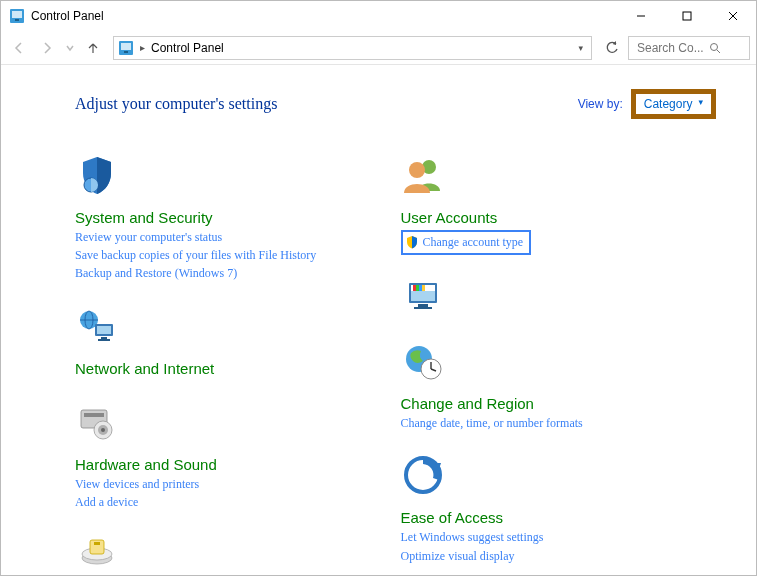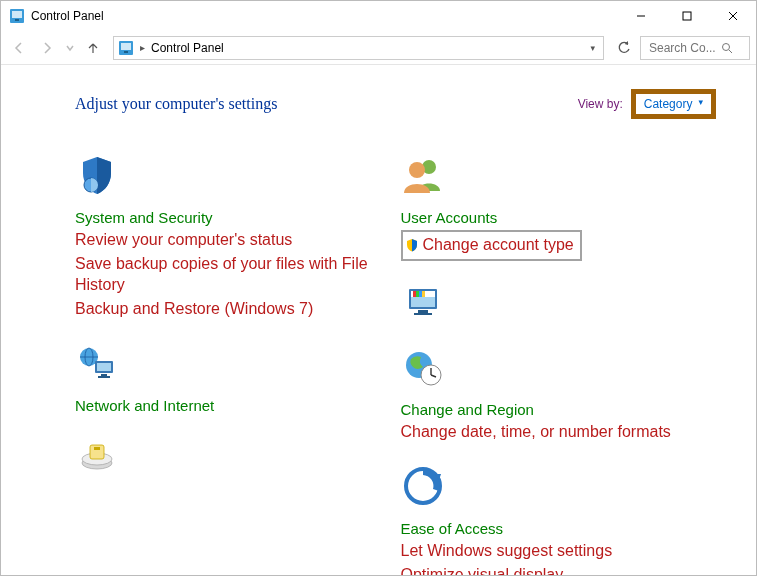--- a/index.html
+++ b/index.html
@@ -63,21 +63,21 @@
   .breadcrumb .chev { color: #555; font-size: 10px; }
   .breadcrumb .bc-text { font-size: 12px; }
   .breadcrumb .bc-spacer { flex:1; }
   .breadcrumb .dd { color:#555; font-size:9px; padding-right:4px;}
   .refresh-btn {
     width: 24px; height: 24px;
     display:flex; align-items:center; justify-content:center;
     border:1px solid transparent;
   }
   .searchbox {
-    width: 110px;
+    width: 122px;
     height: 24px;
     border: 1px solid #ccc;
     display: flex;
     align-items: center;
     padding: 0 6px;
     color: #777;
     gap:4px;
   }
   .searchbox input {
     border: none; outline: none; width: 70px; font-size: 12px; color:#555;
@@ -97,21 +97,21 @@
     font-size: 16px;
     font-weight: 400;
     color: #003399;
     margin: 0;
     font-family: Liberation Serif, serif;
   }
   .viewby {
     display:flex; align-items:center; gap:8px;
     font-size:12px;
   }
-  .viewby .lbl { color:#701a75; }
+  .viewby .lbl { color:#1d4ed8; }
   .viewby .dd {
     border:5px solid #a16207; padding:3px 8px;
     color:#0066cc; display:flex; align-items:flex-start; gap:6px;
   }
   .viewby .dd .caret { font-size:9px; }
   .columns {
     display:flex;
     gap: 10px;
   }
   .col { flex: 1; }
@@ -127,29 +127,30 @@
   }
   .cat-body { flex:1; }
   .cat-title {
     color: #008000;
     font-size: 15px;
     margin: 0 0 2px 0;
     cursor: pointer;
     line-height: 1.2;
   }
   .cat-link {
-    color: #b91c1c;
-    font-size: 16px;
+    color: #3b82f6;
+    font-size: 12px;
     margin: 0 0 2px 0;
     cursor: pointer;
     line-height: 1.35;
     display:block;
+    font-family:Liberation Serif, serif;
   }
   .hl-box {
-    border: 2px solid #a3a3a3;
+    border: 2px solid #3b82f6;
     padding: 2px 6px 3px 2px;
     display:inline-flex;
     align-items:center;
     gap:4px;
     margin-top:1px;
   }
   .shield { width:14px; height:14px; flex:0 0 14px; }
 </style>
 </head>
 <body>
@@ -274,20 +275,36 @@
               <rect x="22" y="22" width="14" height="8" fill="#a8d4f0"></rect>
               <rect x="26" y="33" width="6" height="2" fill="#255a88"></rect>
               <rect x="23" y="35" width="12" height="2" fill="#255a88"></rect>
             </svg>
         </span>
         <div class="cat-body">
           <div class="cat-title">Network and Internet</div>
         </div>
       </div>
 
+      <div class="category">
+        <span class="cat-icon">
+          <svg viewBox="0 0 44 44">
+              <rect x="6" y="10" width="26" height="18" rx="2" fill="#d0d0d0" stroke="#888" stroke-width="0.8"></rect>
+              <rect x="9" y="13" width="20" height="4" fill="#888"></rect>
+              <circle cx="28" cy="30" r="9" fill="#e8e8e8" stroke="#999" stroke-width="0.8"></circle>
+              <circle cx="28" cy="30" r="5" fill="#b0b0b0"></circle>
+              <circle cx="28" cy="30" r="2" fill="#666"></circle>
+            </svg>
+        </span>
+        <div class="cat-body">
+          <div class="cat-title">Hardware and Sound</div>
+          <span class="cat-link">View devices and printers</span>
+          <span class="cat-link">Add a device</span>
+        </div>
+      </div>
 
       <div class="category">
         <span class="cat-icon">
           <svg viewBox="0 0 44 44">
               <ellipse cx="22" cy="26" rx="15" ry="6" fill="#d8d8d8" stroke="#aaa" stroke-width="0.8"></ellipse>
               <ellipse cx="22" cy="22" rx="15" ry="6" fill="#eee" stroke="#aaa" stroke-width="0.8"></ellipse>
               <rect x="15" y="8" width="14" height="14" rx="2" fill="#f7e28c" stroke="#c9a800" stroke-width="0.8"></rect>
               <rect x="19" y="10" width="6" height="3" fill="#c9a800"></rect>
             </svg>
         </span>

